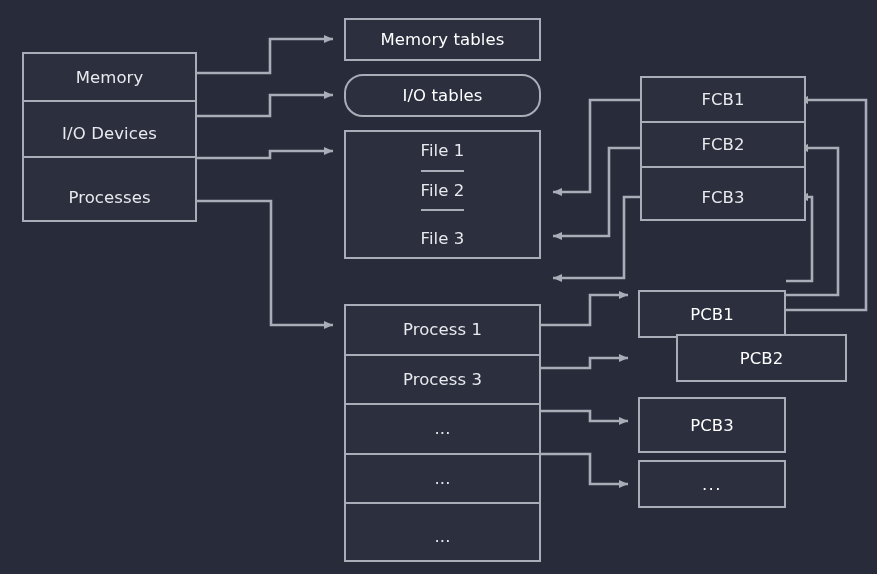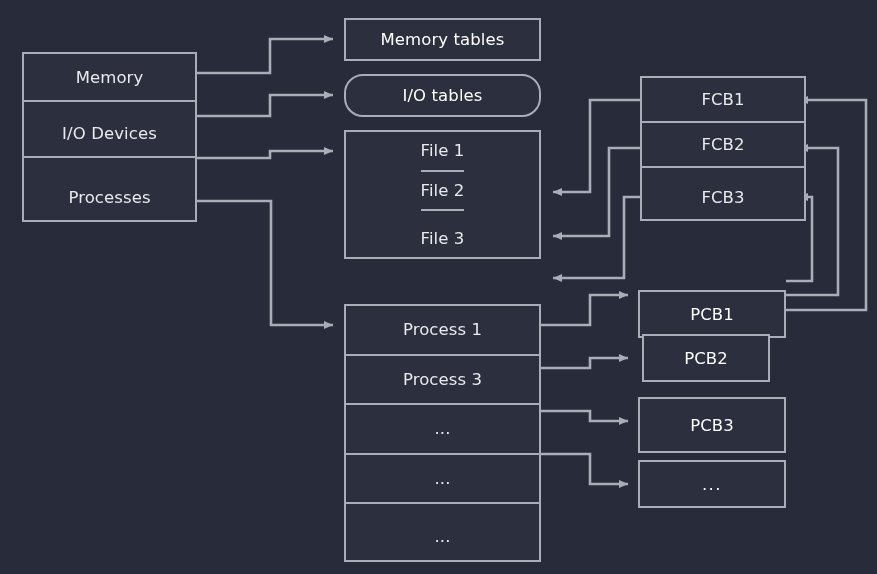--- a/index.html
+++ b/index.html
@@ -140,21 +140,21 @@
 
   <div class="stack" style="left:640px; top:76px; width:166px; height:145px;">
     <div class="row">FCB1</div>
     <div class="row">FCB2</div>
     <div class="row">FCB3</div>
   </div>
 
   <div class="box" style="left:638px; top:270px; width:148px; height:48px;margin-top:20px;">
     <span>PCB1</span>
   </div>
-  <div class="box" style="left:642px; top:334px; width:128px; height:48px;">
+  <div class="box" style="left:676px; top:334px; width:171px; height:48px;">
     <span>PCB2</span>
   </div>
   <div class="box" style="left:638px; top:397px; width:148px; height:56px;">
     <span>PCB3</span>
   </div>
   <div class="box" style="left:638px; top:460px; width:148px; height:48px;">
     <span class="ellipsis">...</span>
   </div>
 
 </div>

